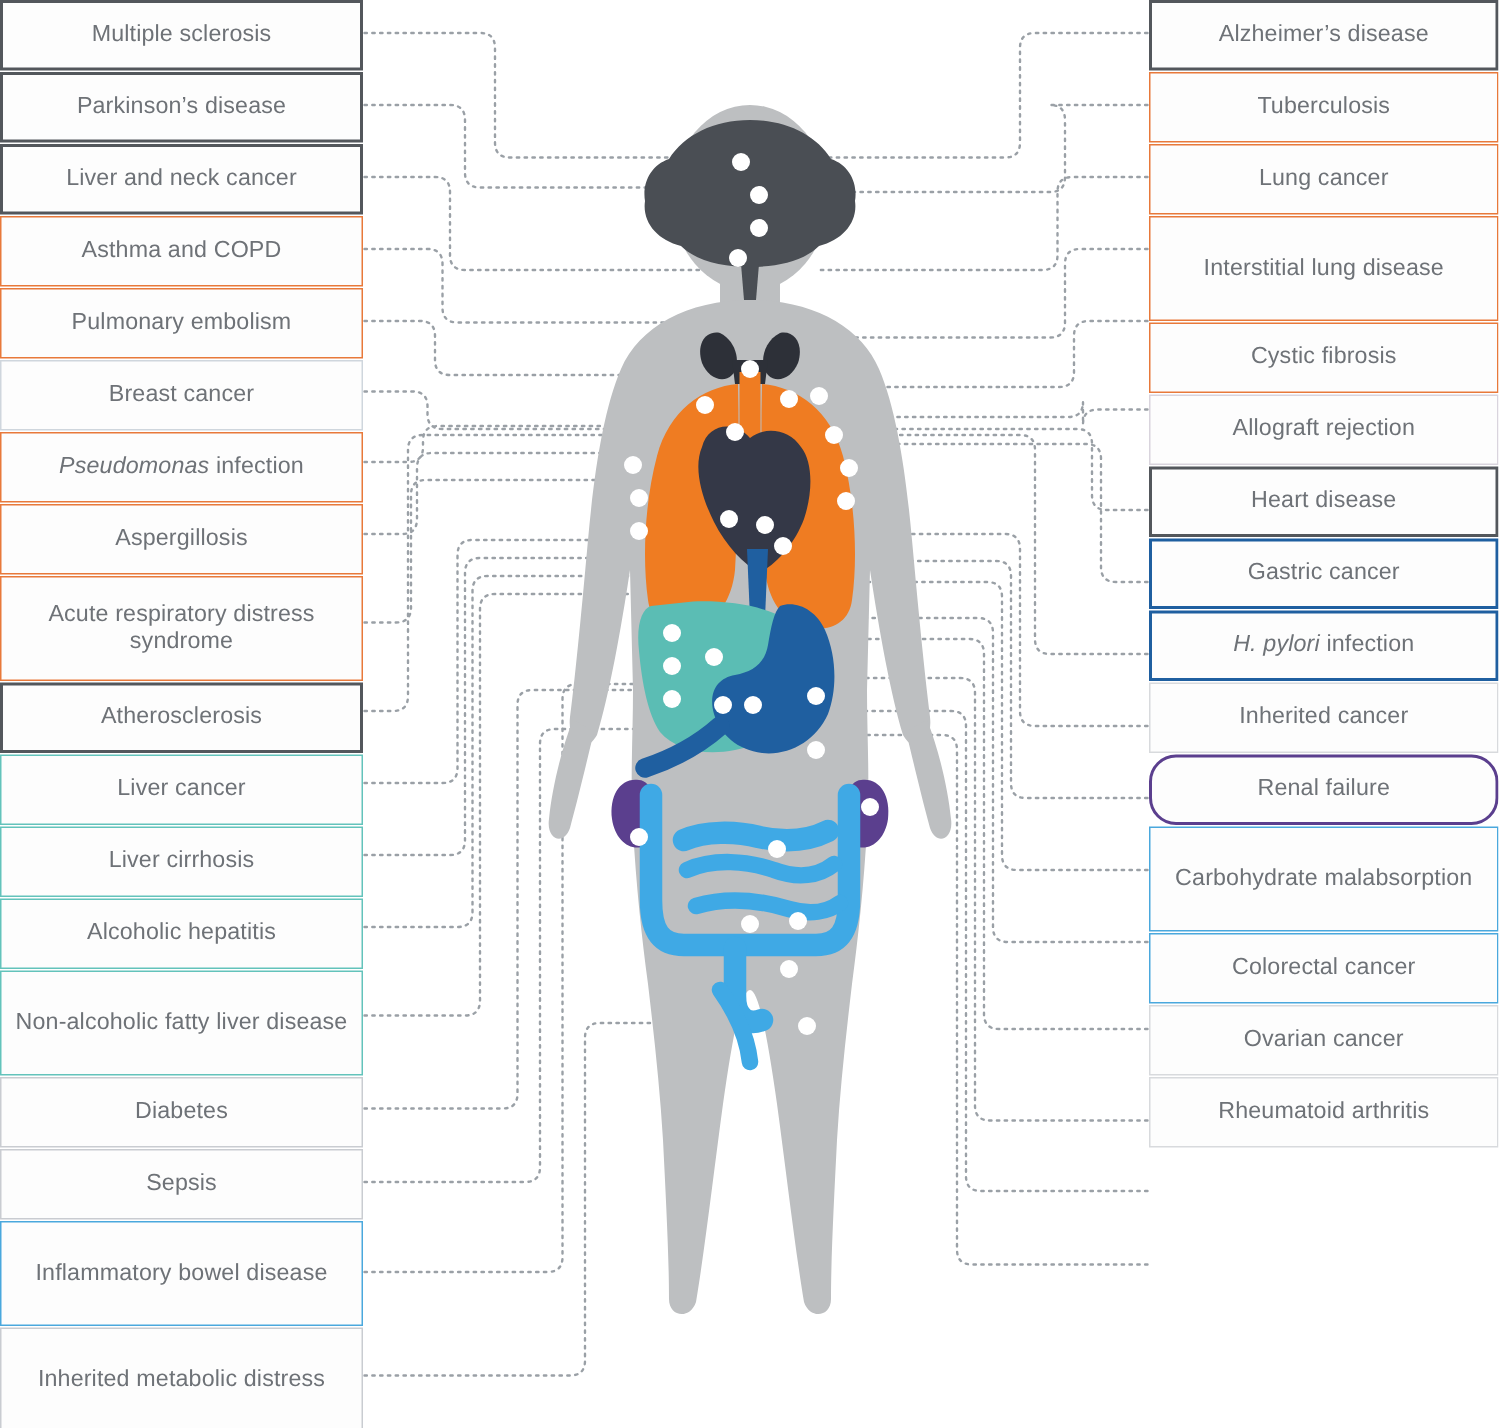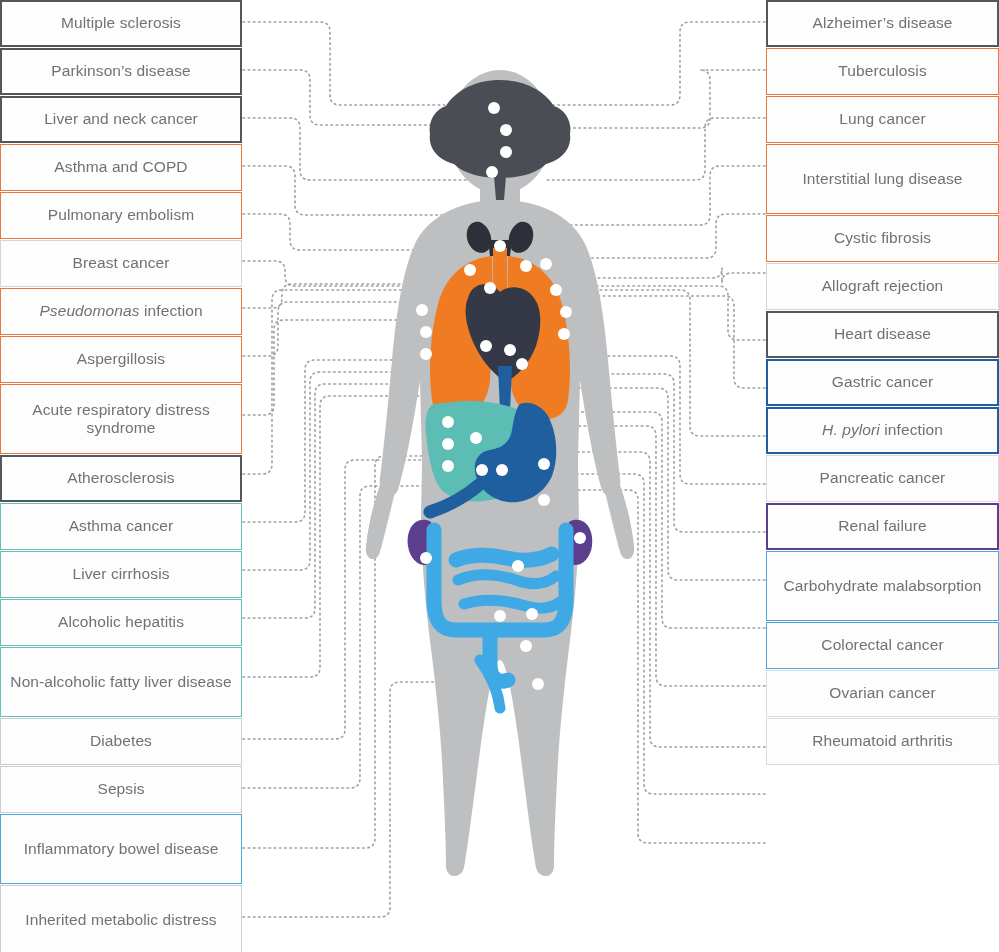--- a/index.html
+++ b/index.html
@@ -46,21 +46,21 @@
   .label .txt{display:block;}
   .label em{font-style:italic;}
 
   
   .b-gray   {border-color:#c9ccd1;}
   .b-dark   {border-color:#53575c; border-width:2px;}
   .b-orange {border-color:#e8793a; border-width:1.5px;}
   .b-teal   {border-color:#63c3bb; border-width:1.5px;}
   .b-ltblue {border-color:#4aa8dd; border-width:1.5px;}
   .b-navy   {border-color:#1f5fa0; border-width:2px;}
-  .b-purple {border-color:#5b3f8e; border-width:2px;}
+  .b-purple {border-color:#5b3f8e; border-width:2px;border-radius:18px;}
   .b-faint  {border-color:#d8dadd;}
   .b-faintb {border-color:#cfd6dd;}
   .b-faintp {border-color:#d9d4dd;}
 </style>
 </head>
 <body>
 
 <div id="stage">
 
   <svg id="connectors" viewBox="0 0 999 952" xmlns="http://www.w3.org/2000/svg">
@@ -299,21 +299,21 @@
     <div class="label h1 b-orange">
         <span class="txt">Aspergillosis</span>
       </div>
     <div class="label h2 b-orange">
         <span class="txt">Acute respiratory distress syndrome</span>
       </div>
     <div class="label h1 b-dark">
         <span class="txt">Atherosclerosis</span>
       </div>
     <div class="label h1 b-teal">
-        <span class="txt">Asthma cancer</span>
+        <span class="txt">Liver cancer</span>
       </div>
     <div class="label h1 b-teal">
         <span class="txt">Liver cirrhosis</span>
       </div>
     <div class="label h1 b-teal">
         <span class="txt">Alcoholic hepatitis</span>
       </div>
     <div class="label h2 b-teal">
         <span class="txt">Non-alcoholic fatty liver disease</span>
       </div>
@@ -353,21 +353,21 @@
     <div class="label h1 b-dark">
         <span class="txt">Heart disease</span>
       </div>
     <div class="label h1 b-navy">
         <span class="txt">Gastric cancer</span>
       </div>
     <div class="label h1 b-navy">
         <span class="txt"><em>H. pylori</em><span> infection</span></span>
       </div>
     <div class="label h1 b-faint">
-        <span class="txt">Pancreatic cancer</span>
+        <span class="txt">Inherited cancer</span>
       </div>
     <div class="label h1 b-purple">
         <span class="txt">Renal failure</span>
       </div>
     <div class="label h2 b-ltblue">
         <span class="txt">Carbohydrate malabsorption</span>
       </div>
     <div class="label h1 b-ltblue">
         <span class="txt">Colorectal cancer</span>
       </div>

